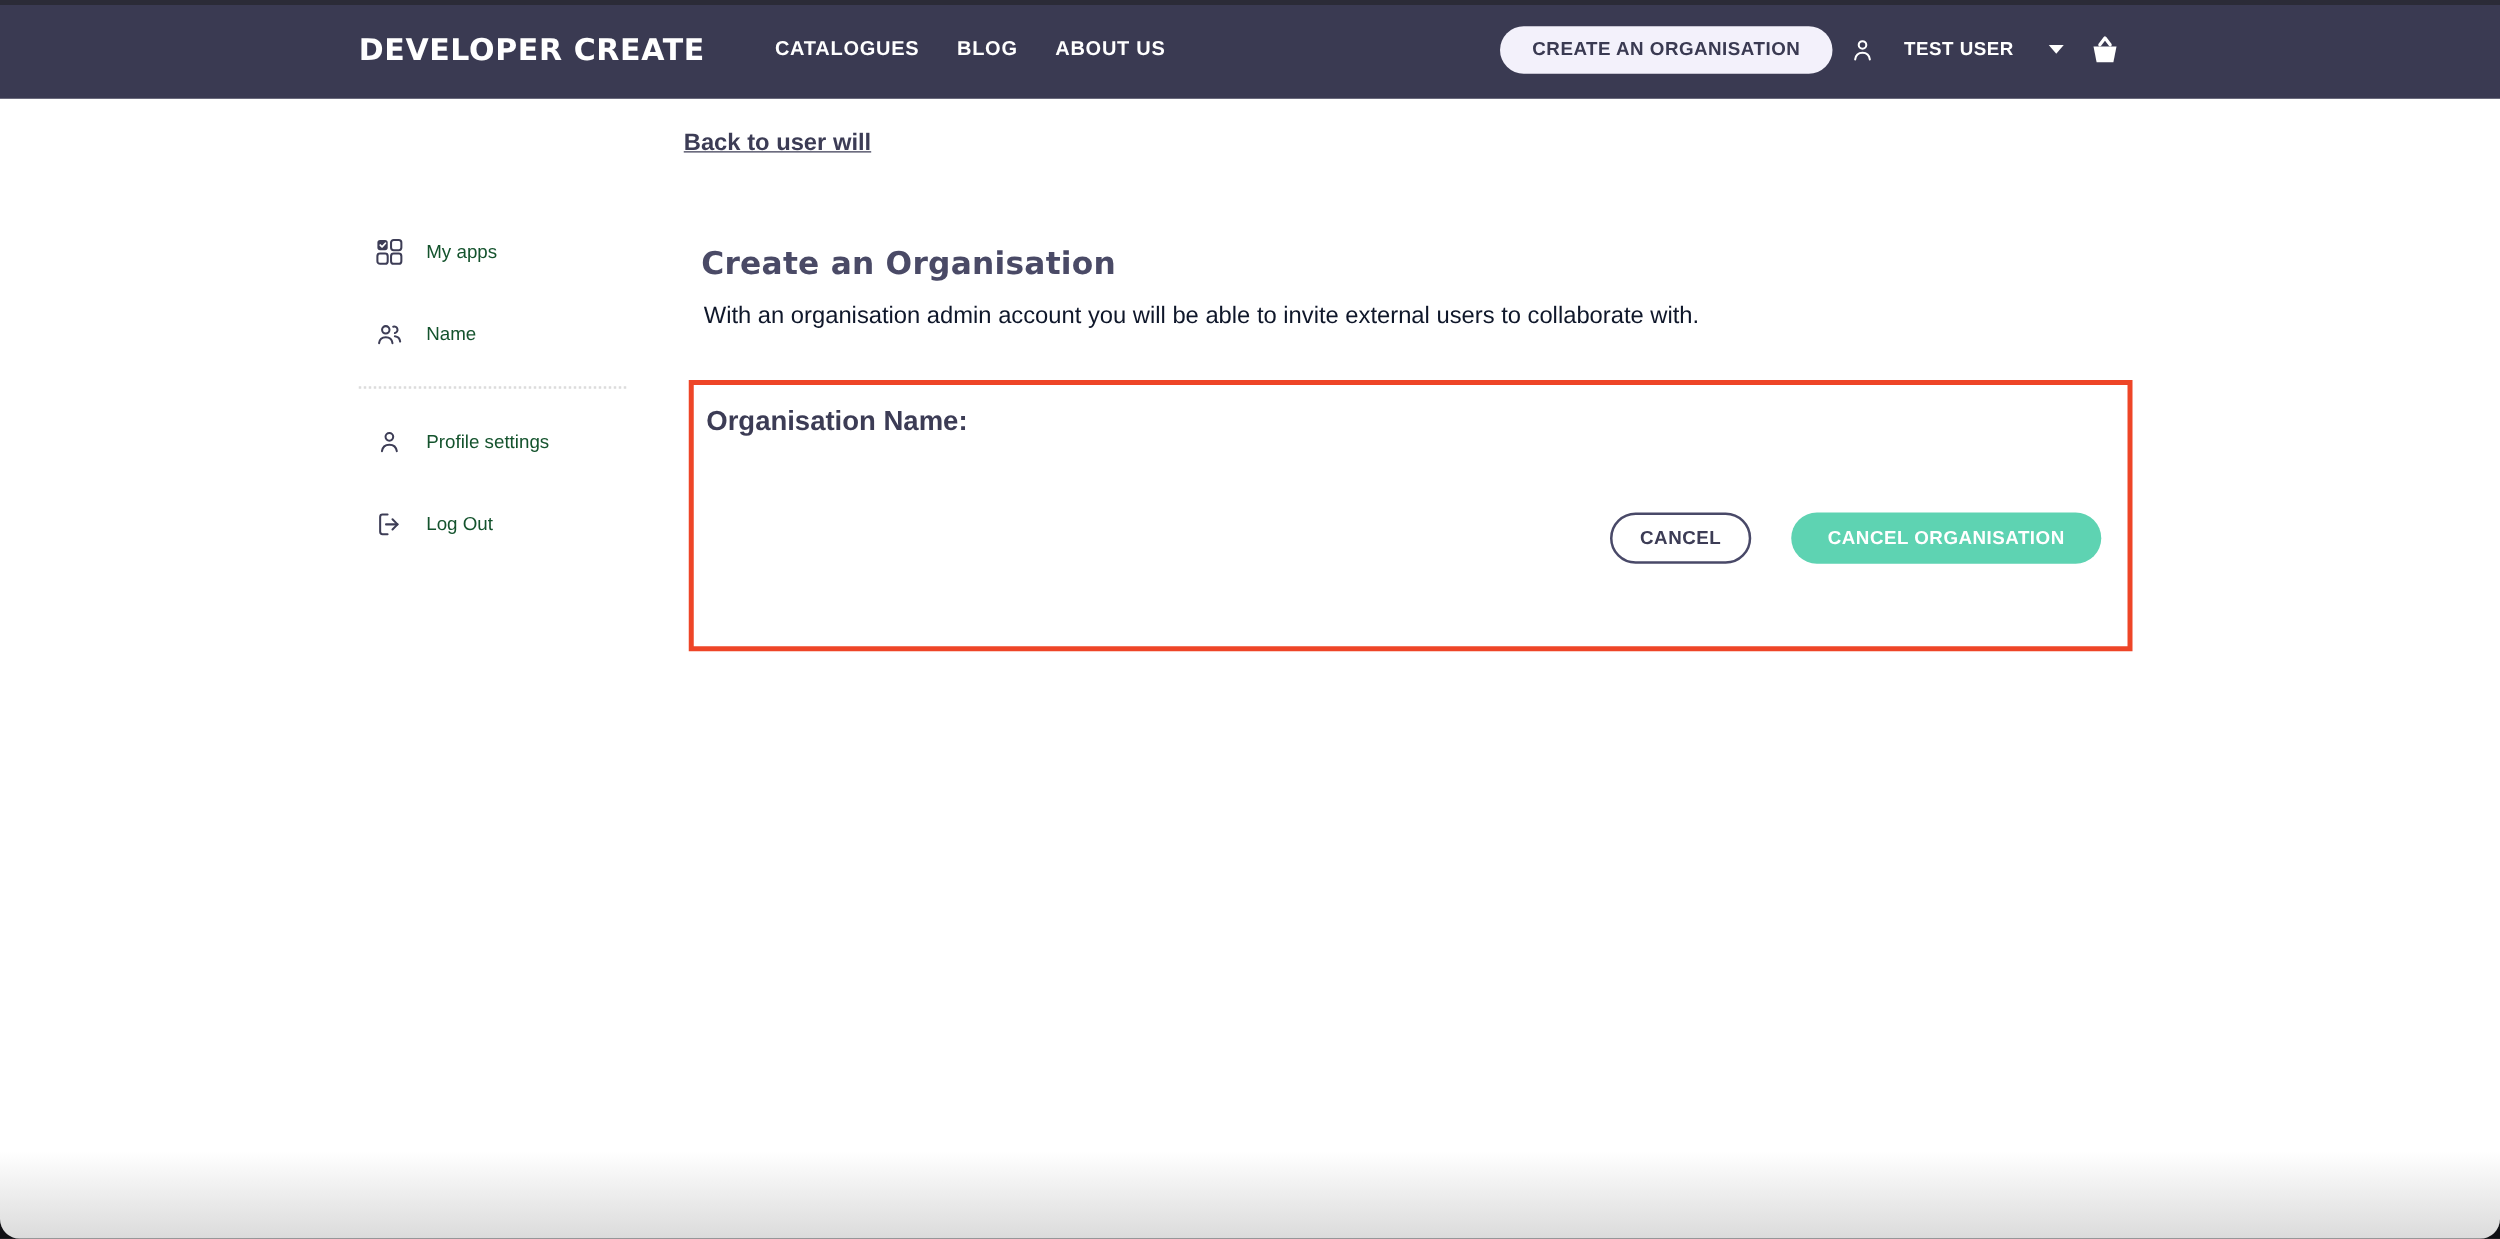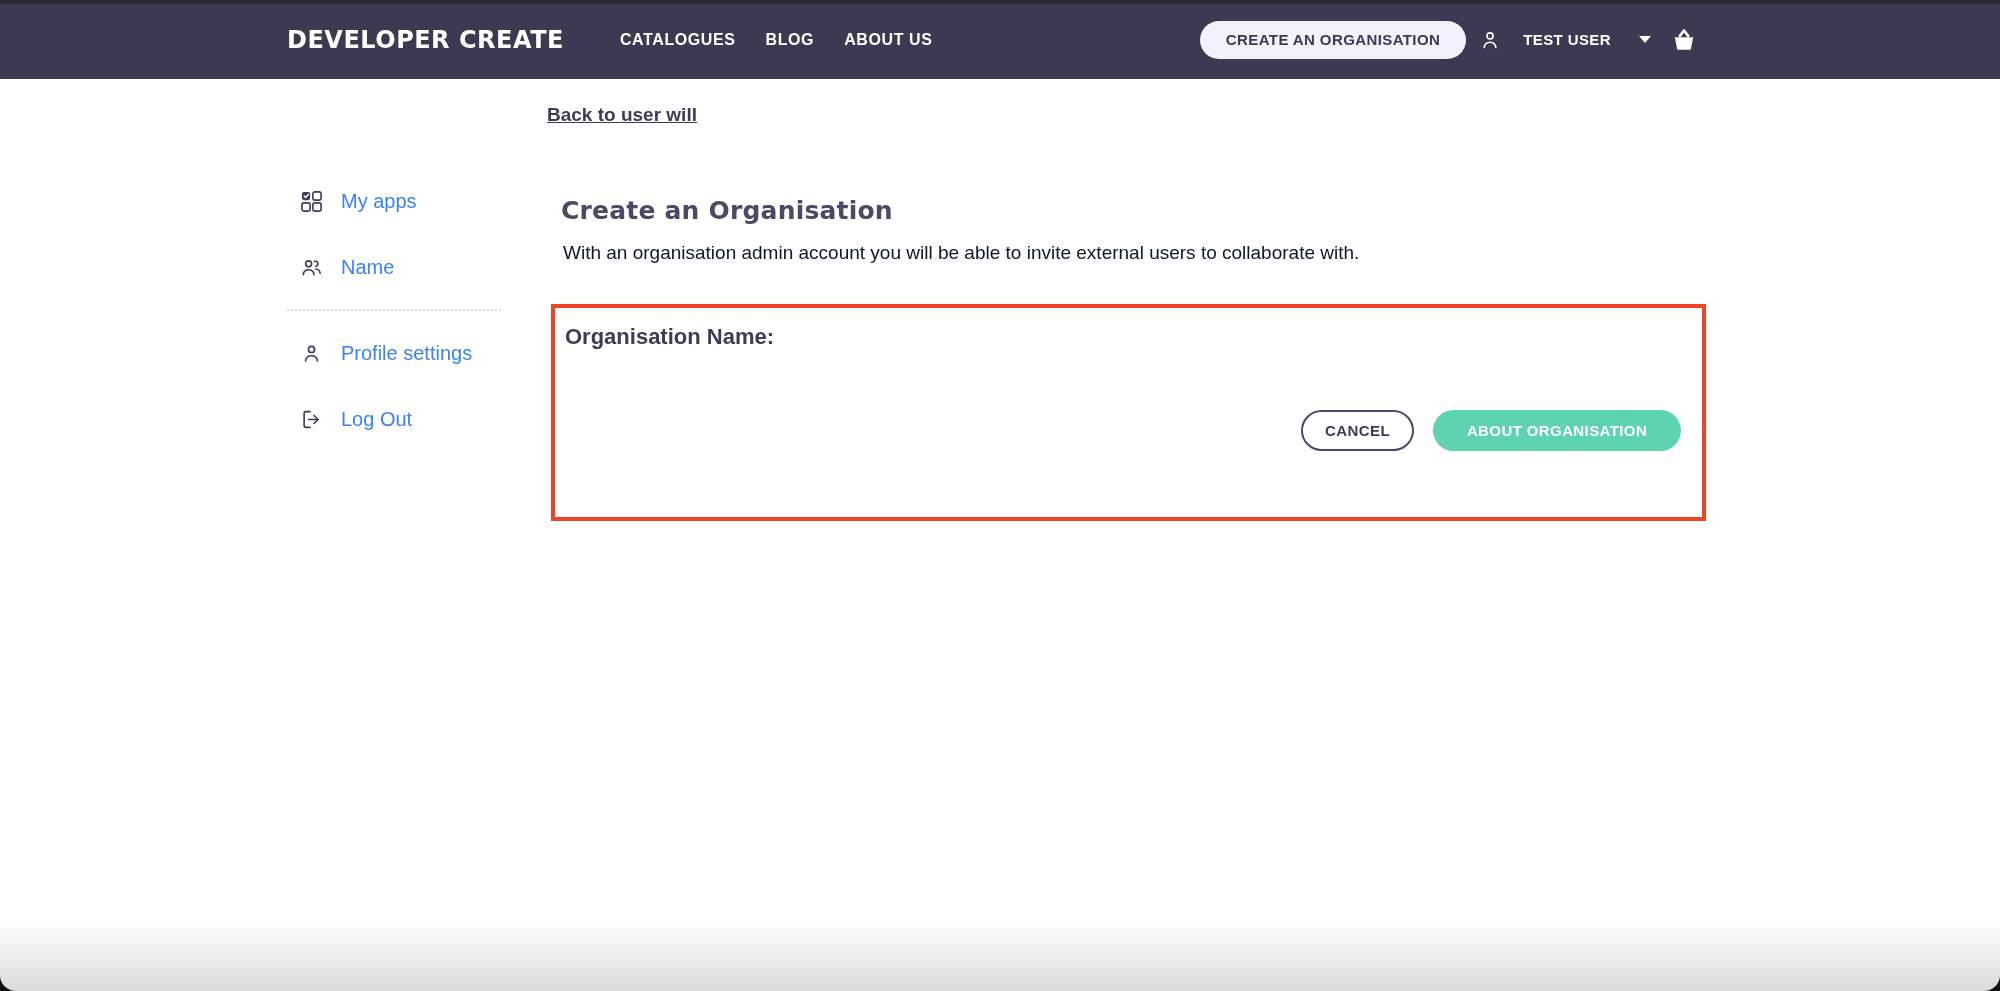--- a/index.html
+++ b/index.html
@@ -61,21 +61,21 @@
     position:absolute; left:547px; top:104px;
     font-size:19px; font-weight:bold; color:#3c3c55;
     text-decoration:underline; cursor:pointer;
   }
 
   .sidebar { position:absolute; left:287px; top:189px; width:214px; }
   .side-item {
     display:flex; align-items:center; gap:18px; padding-left:13px;
     height:24px; margin-bottom:42px; cursor:pointer;
   }
-  .side-item .lbl { font-size:20px; color:#3b82f6; white-space:nowrap; }
+  .side-item .lbl { font-size:15px; color:#14532d; white-space:nowrap; }
   .side-divider {
     border:none; border-top:2px dotted #dcdcdc;
     margin:-12px 0 30px 0;
   }
   .icon { display:flex; align-items:center; justify-content:center; flex:0 0 auto; }
 
   .page-title {
     position:absolute; left:561px; top:196px;
     font-family:"DejaVu Sans", sans-serif;
     font-size:25px; font-weight:bold; color:#4a4a66; letter-spacing:0.2px;
@@ -93,21 +93,21 @@
     background:#ffffff;
     padding:16px 21px 15px 10px;
   }
   .field-label { font-size:22px; font-weight:bold; color:#3c3c55; }
   .org-input {
     display:block; width:100%; height:43px; margin-top:9px;
     border:2px solid #66d4b6; border-radius:22px;
     padding:0 18px; font-family:"Liberation Sans", sans-serif;
     font-size:17px; color:#3c3c55; outline:none; background:#ffffff;
   }
-  .btn-row { display:flex; justify-content:flex-end; gap:19px; margin-top:60px; }
+  .btn-row { display:flex; justify-content:flex-end; gap:32px; margin-top:60px; }
   .btn {
     height:41px; border-radius:21px; font-family:"Liberation Sans", sans-serif;
     font-size:15px; font-weight:bold; letter-spacing:0.4px; cursor:pointer;
     display:flex; align-items:center; justify-content:center;
   }
   .btn-cancel { width:113px; background:#ffffff; border:2px solid #494968; color:#3c3c55; }
   .btn-create { width:248px; background:#5ed3b2; border:none; color:#ffffff; }
 
   .bottom-shade {
     position:absolute; left:0; right:0; bottom:0; height:70px;
@@ -206,18 +206,18 @@
     </div>
   </aside>
 
   <h1 class="page-title">Create an Organisation</h1>
   <p class="page-subtitle">With an organisation admin account you will be able to invite external users to collaborate with.</p>
 
   <section class="org-form">
     <label class="field-label">Organisation Name:</label>
     <div class="btn-row">
       <button class="btn btn-cancel">CANCEL</button>
-      <button class="btn btn-create">ABOUT ORGANISATION</button>
+      <button class="btn btn-create">CANCEL ORGANISATION</button>
     </div>
   </section>
 
   <div class="bottom-shade"></div>
 </div>
 
 </body></html>

